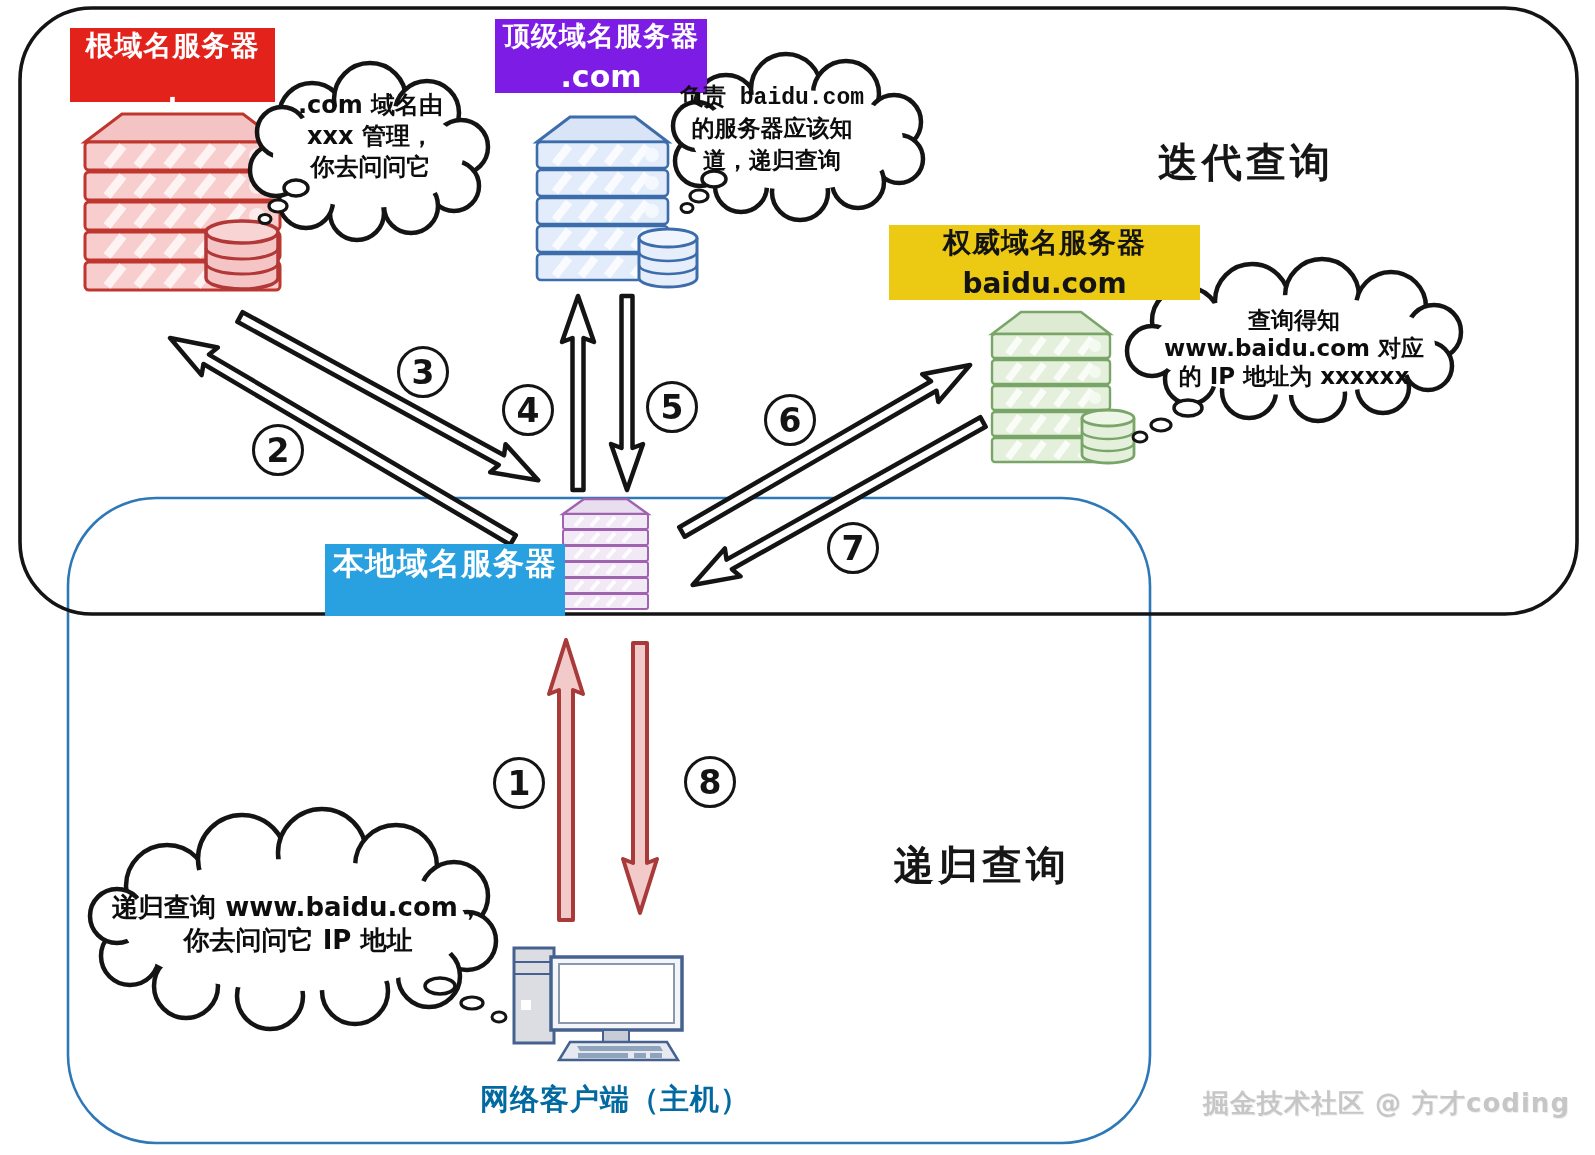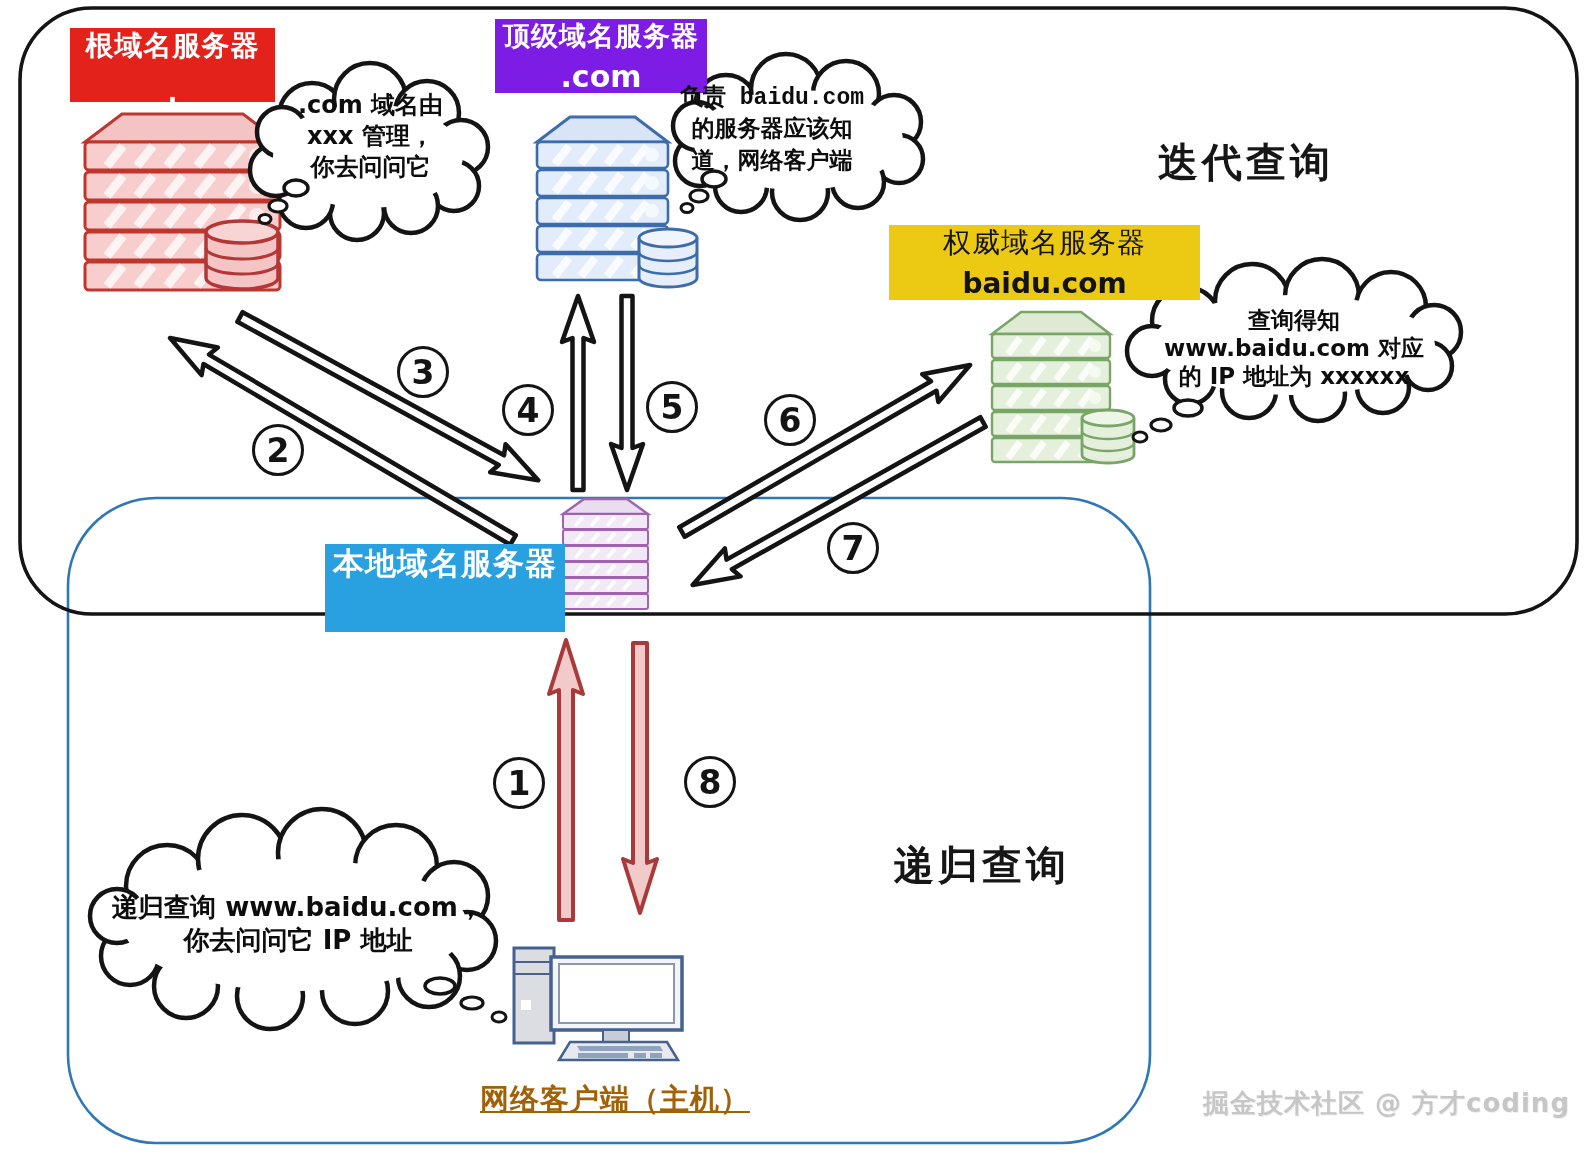--- a/index.html
+++ b/index.html
@@ -16,21 +16,21 @@
   .label-box .l2{font-size:26px;line-height:0.7;}
   .zone-title{position:absolute;font-size:40px;font-weight:800;color:#161616;text-align:left;letter-spacing:4px;margin-top:42px;}
   .bubble-text{position:absolute;text-align:center;font-weight:600;color:#0d0d0d;}
   .bubble-text div{white-space:nowrap;}
   .step{
     position:absolute;width:52px;height:52px;border-radius:50%;
     border:3px solid #141414;background:#ffffff;box-sizing:border-box;
     display:flex;align-items:center;justify-content:center;
     font-size:33px;font-weight:700;color:#141414;
   }
-  .caption{position:absolute;font-size:29px;font-weight:700;color:#a16207;text-align:center;letter-spacing:1px;text-decoration:underline;}
+  .caption{position:absolute;font-size:29px;font-weight:700;color:#0369a1;text-align:center;letter-spacing:1px;}
   .watermark{
     position:absolute;font-size:26px;font-weight:700;color:#c6c6c6;text-align:right;
     text-shadow:1px 1px 0 #efefef;letter-spacing:1px;
   }
 </style>
 </head>
 <body>
 
 <div id="stage">
 
@@ -230,36 +230,36 @@
 
   <div class="label-box" style="left:70px;top:28px;width:205px;height:74px;background:#e3231b;">
     <div class="l1">根域名服务器</div>
     <div class="l2">.</div>
   </div>
   <div class="label-box" style="left:495px;top:19px;width:212px;height:74px;background:#7d1ce4;">
     <div class="l1" style="font-size:27px;">顶级域名服务器</div>
     <div class="l2" style="font-size:30px;line-height:1.1;">.com</div>
   </div>
   <div class="label-box" style="left:889px;top:225px;width:311px;height:75px;background:#ecc913;color:#131313;">
-    <div class="l1" style="font-weight:400;">权威域名服务器</div>
+    <div class="l1" style="font-weight:700;">权威域名服务器</div>
     <div class="l2" style="font-size:28px;line-height:1.15;font-weight:800;">baidu.com</div>
   </div>
-  <div class="label-box" style="left:325px;top:544px;width:240px;height:88px;background:#29a0df;">
+  <div class="label-box" style="left:325px;top:544px;width:240px;height:72px;background:#29a0df;">
     <div class="l1" style="font-size:31px;">本地域名服务器</div>
   </div>
 
   <div class="bubble-text" style="left:268px;top:90px;width:205px;font-size:24px;line-height:31px;">
     <div>.com 域名由</div>
     <div>xxx 管理，</div>
     <div>你去问问它</div>
   </div>
   <div class="bubble-text" style="left:660px;top:82px;width:224px;font-size:23px;line-height:32px;font-family:Liberation Mono, monospace;">
     <div>负责 baidu.com</div>
     <div>的服务器应该知</div>
-    <div>道，网络客户端</div>
+    <div>道，递归查询</div>
   </div>
   <div class="bubble-text" style="left:1138px;top:306px;width:312px;font-size:23px;line-height:28px;">
     <div>查询得知</div>
     <div>www.baidu.com 对应</div>
     <div>的 IP 地址为 xxxxxx</div>
   </div>
   <div class="bubble-text" style="left:103px;top:891px;width:390px;font-size:26px;line-height:33px;">
     <div>递归查询 www.baidu.com，</div>
     <div>你去问问它 IP 地址</div>
   </div>

